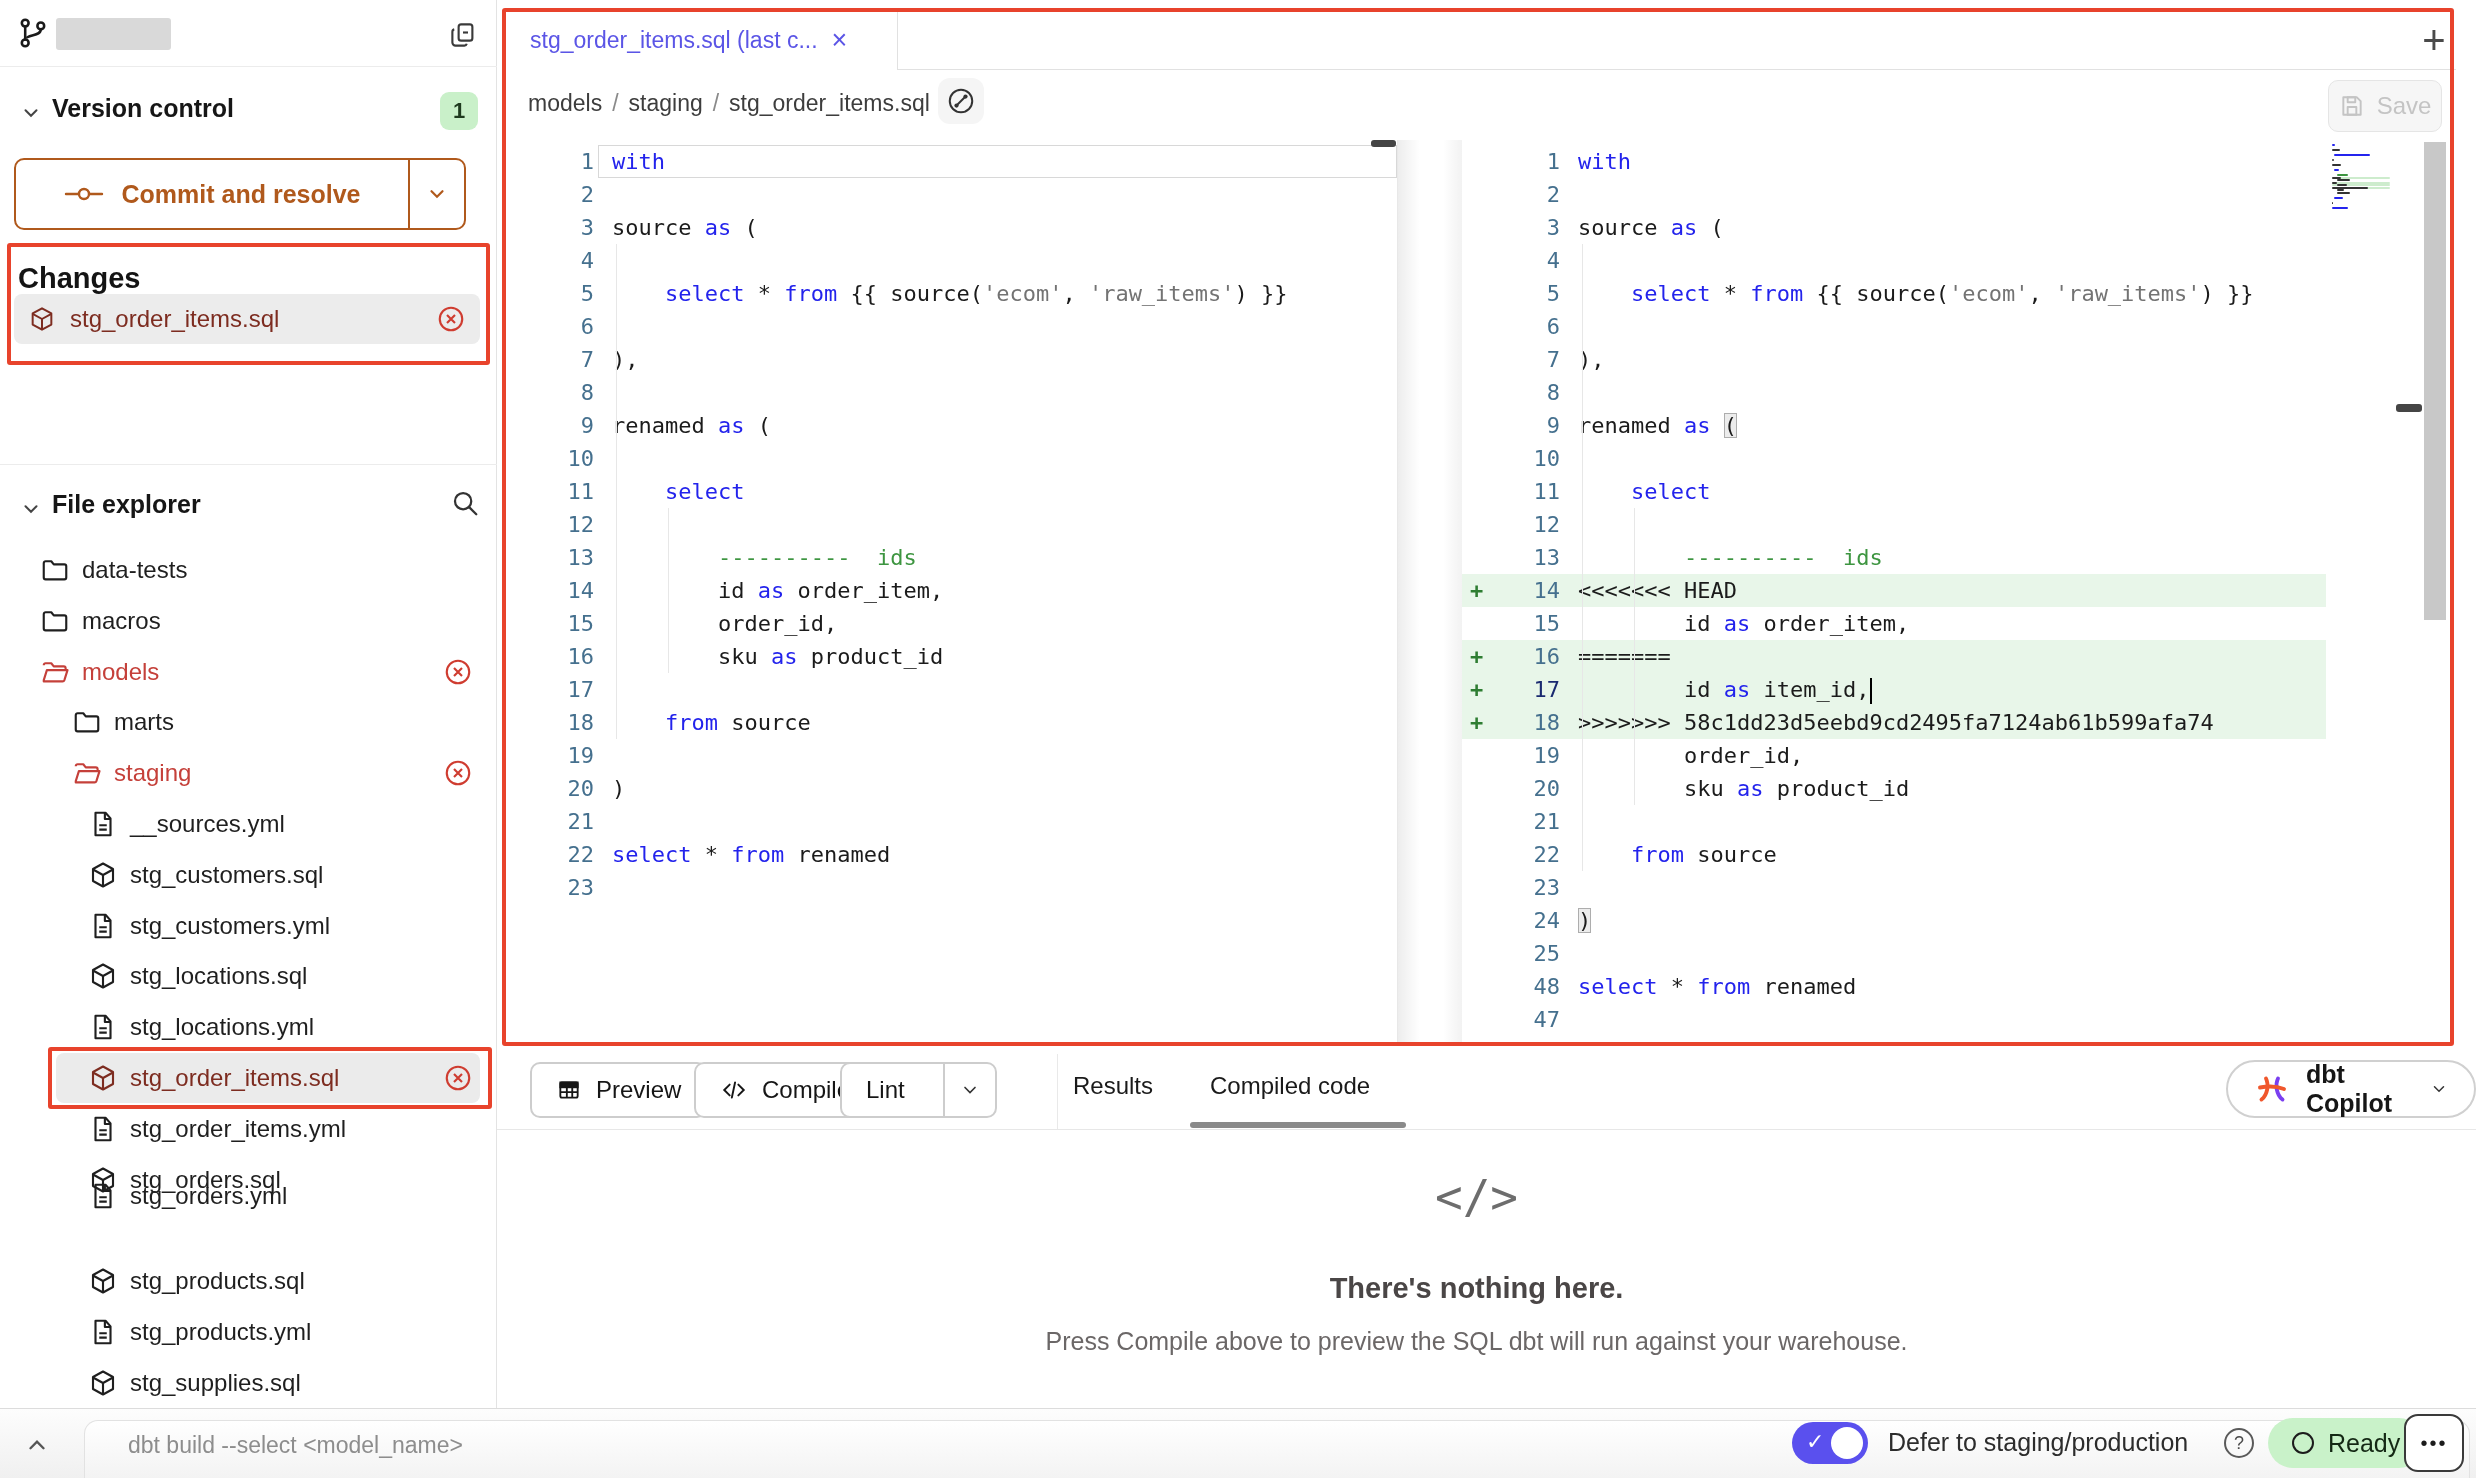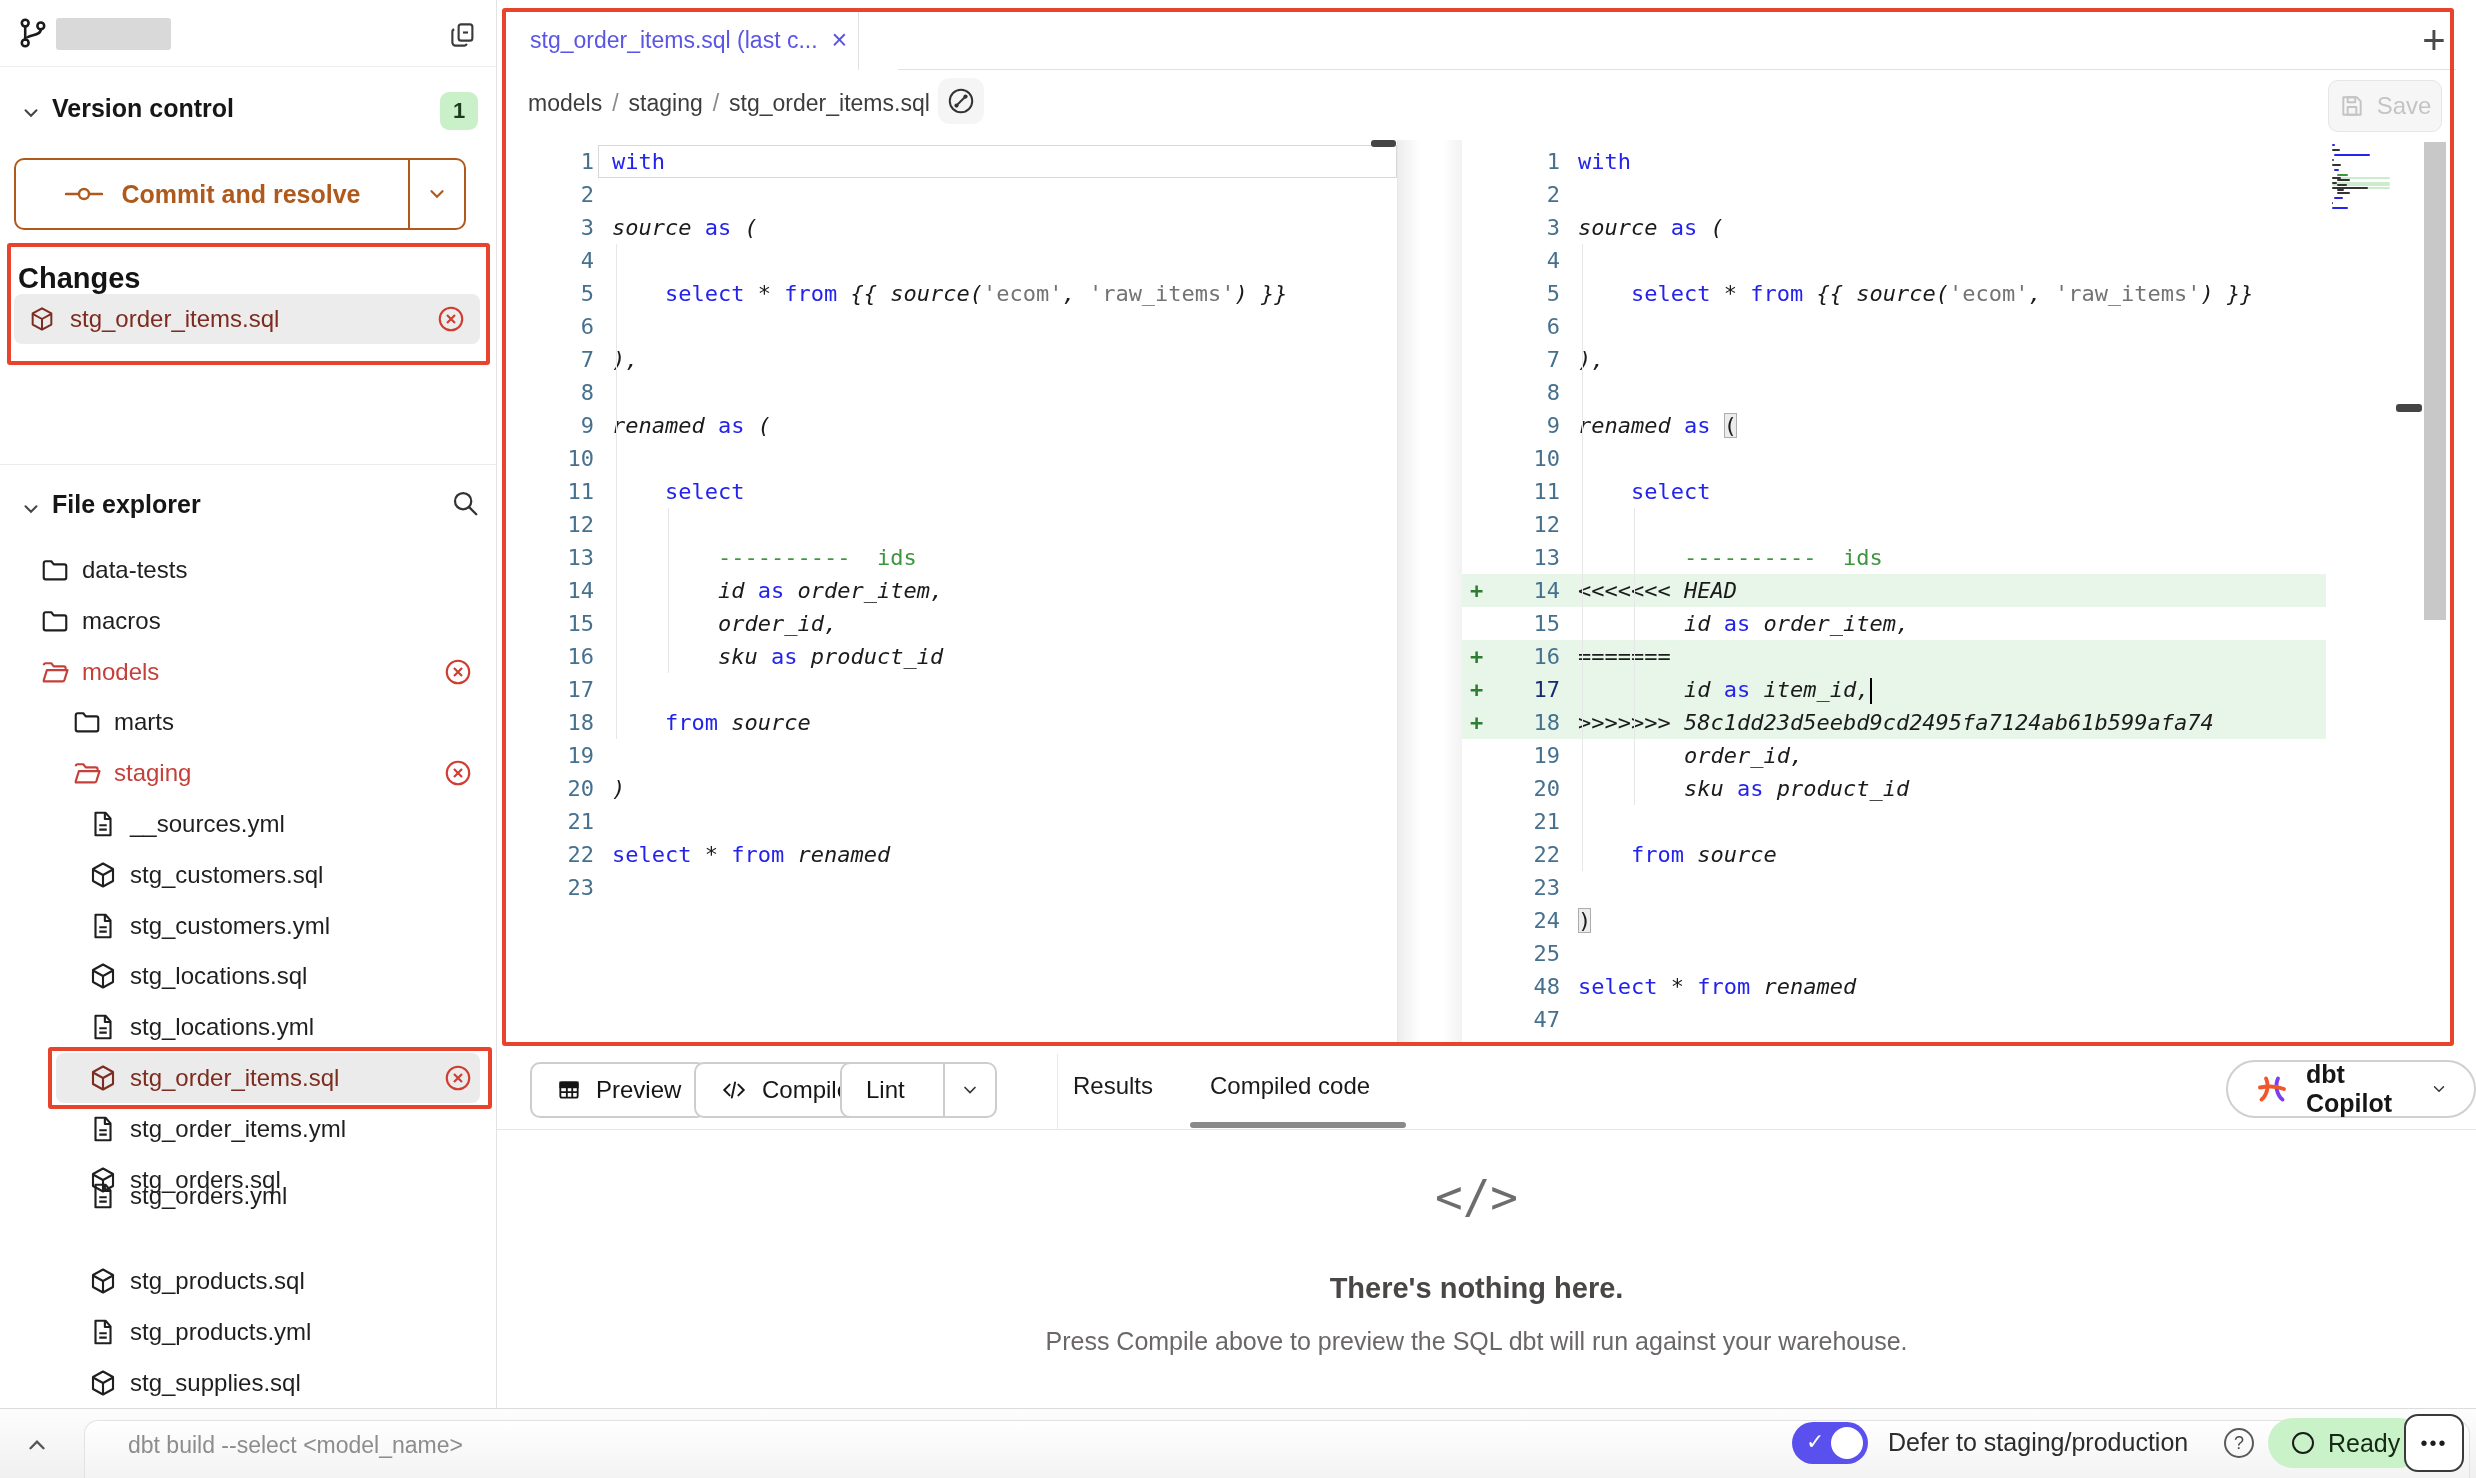--- a/index.html
+++ b/index.html
@@ -34,21 +34,21 @@
   .fe-row .ic { position:absolute; top:10px; width:30px; height:30px; }
   .fe-row .lbl { position:absolute; top:11px; font-size:24px; color:#1f1f1f; white-space:nowrap; }
   .fe-row.mod .lbl { color:#c5403a; }
   .fe-row.sel .lbl { color:#7d2c20; }
   .fe-row .rm { position:absolute; right:24px; top:10px; width:30px; height:30px; }
 
   
   .anno { border:4px solid #e8432c; border-radius:3px; pointer-events:none; z-index:60; }
 
   
-  #tab-active { left:502px; top:10px; width:357px; height:60px; border-right:1px solid #e1e1e1;
+  #tab-active { left:502px; top:10px; width:396px; height:60px; border-right:1px solid #e1e1e1;
     display:flex; align-items:center; padding-left:28px; gap:14px; background:#fff; cursor:pointer; }
   #tab-active .t { font-size:23px; color:#5b55e6; white-space:nowrap; }
   #tab-active .x { font-size:27px; color:#5b55e6; line-height:1; }
   #tabbar-border { left:898px; top:69px; width:1558px; height:1px; background:#e1e1e1; }
   #plus-btn { left:2412px; top:18px; width:44px; height:44px; display:flex; align-items:center; justify-content:center;
     font-size:40px; font-weight:300; color:#4a4a4a; cursor:pointer; }
   #breadcrumb { left:528px; top:90px; font-size:23px; color:#3d3d3d; display:flex; gap:10px; }
   #breadcrumb .sep { color:#8a8a8a; }
   #lineage-btn { left:938px; top:78px; width:46px; height:46px; border-radius:12px; background:#f5f5f5;
     display:flex; align-items:center; justify-content:center; cursor:pointer; }
@@ -62,21 +62,21 @@
   #pane-right { left:1462px; width:864px; }
   .crow { position:absolute; left:0; height:33px; display:flex; align-items:center;
     font-family:"DejaVu Sans Mono", monospace; font-size:22px; line-height:33px; }
   .crow.added { background:#e8f6e9; }
   .gmark { width:30px; padding-left:8px; color:#2e7d32; font-weight:700; }
   .gnum { text-align:right; color:#45708e; }
   .gnum.activeNum { color:#1a2a70; }
   #pane-left  .gnum { width:92px; }
   #pane-right .gnum { width:68px; }
   .gcode { margin-left:18px; white-space:pre; }
-  .kw { color:#2323ec; } .str { color:#737373; } .cm { color:#3d9540; } .pl { color:#1b1b1b;font-style:italic; }
+  .kw { color:#2323ec; } .str { color:#737373; } .cm { color:#3d9540; } .pl { color:#1b1b1b; }
   .bh { background:#ececec; box-shadow:inset 0 0 0 1px #adadad; }
   .cursor { display:inline-block; width:2px; height:26px; background:#000; vertical-align:middle; margin-left:1px; }
   .activebox { position:absolute; left:96px; right:0; top:0; bottom:0; border:1px solid #d8d8d8; pointer-events:none; }
   .iguide { position:absolute; width:1px; background:#e7e7e7; }
 
   #pane-left-border { left:1397px; top:140px; width:1px; height:906px; background:#e8e8e8; }
   #pane-gap { left:1398px; top:140px; width:64px; height:906px;
     background:linear-gradient(to right, rgba(0,0,0,0.07), rgba(0,0,0,0) 35%, rgba(0,0,0,0) 70%, rgba(0,0,0,0.05)); }
   #lscroll-thumb { left:1371px; top:140px; width:25px; height:7px; background:#454545; border-radius:3px; }
   #minimap { left:2332px; top:144px; width:62px; height:72px; }

